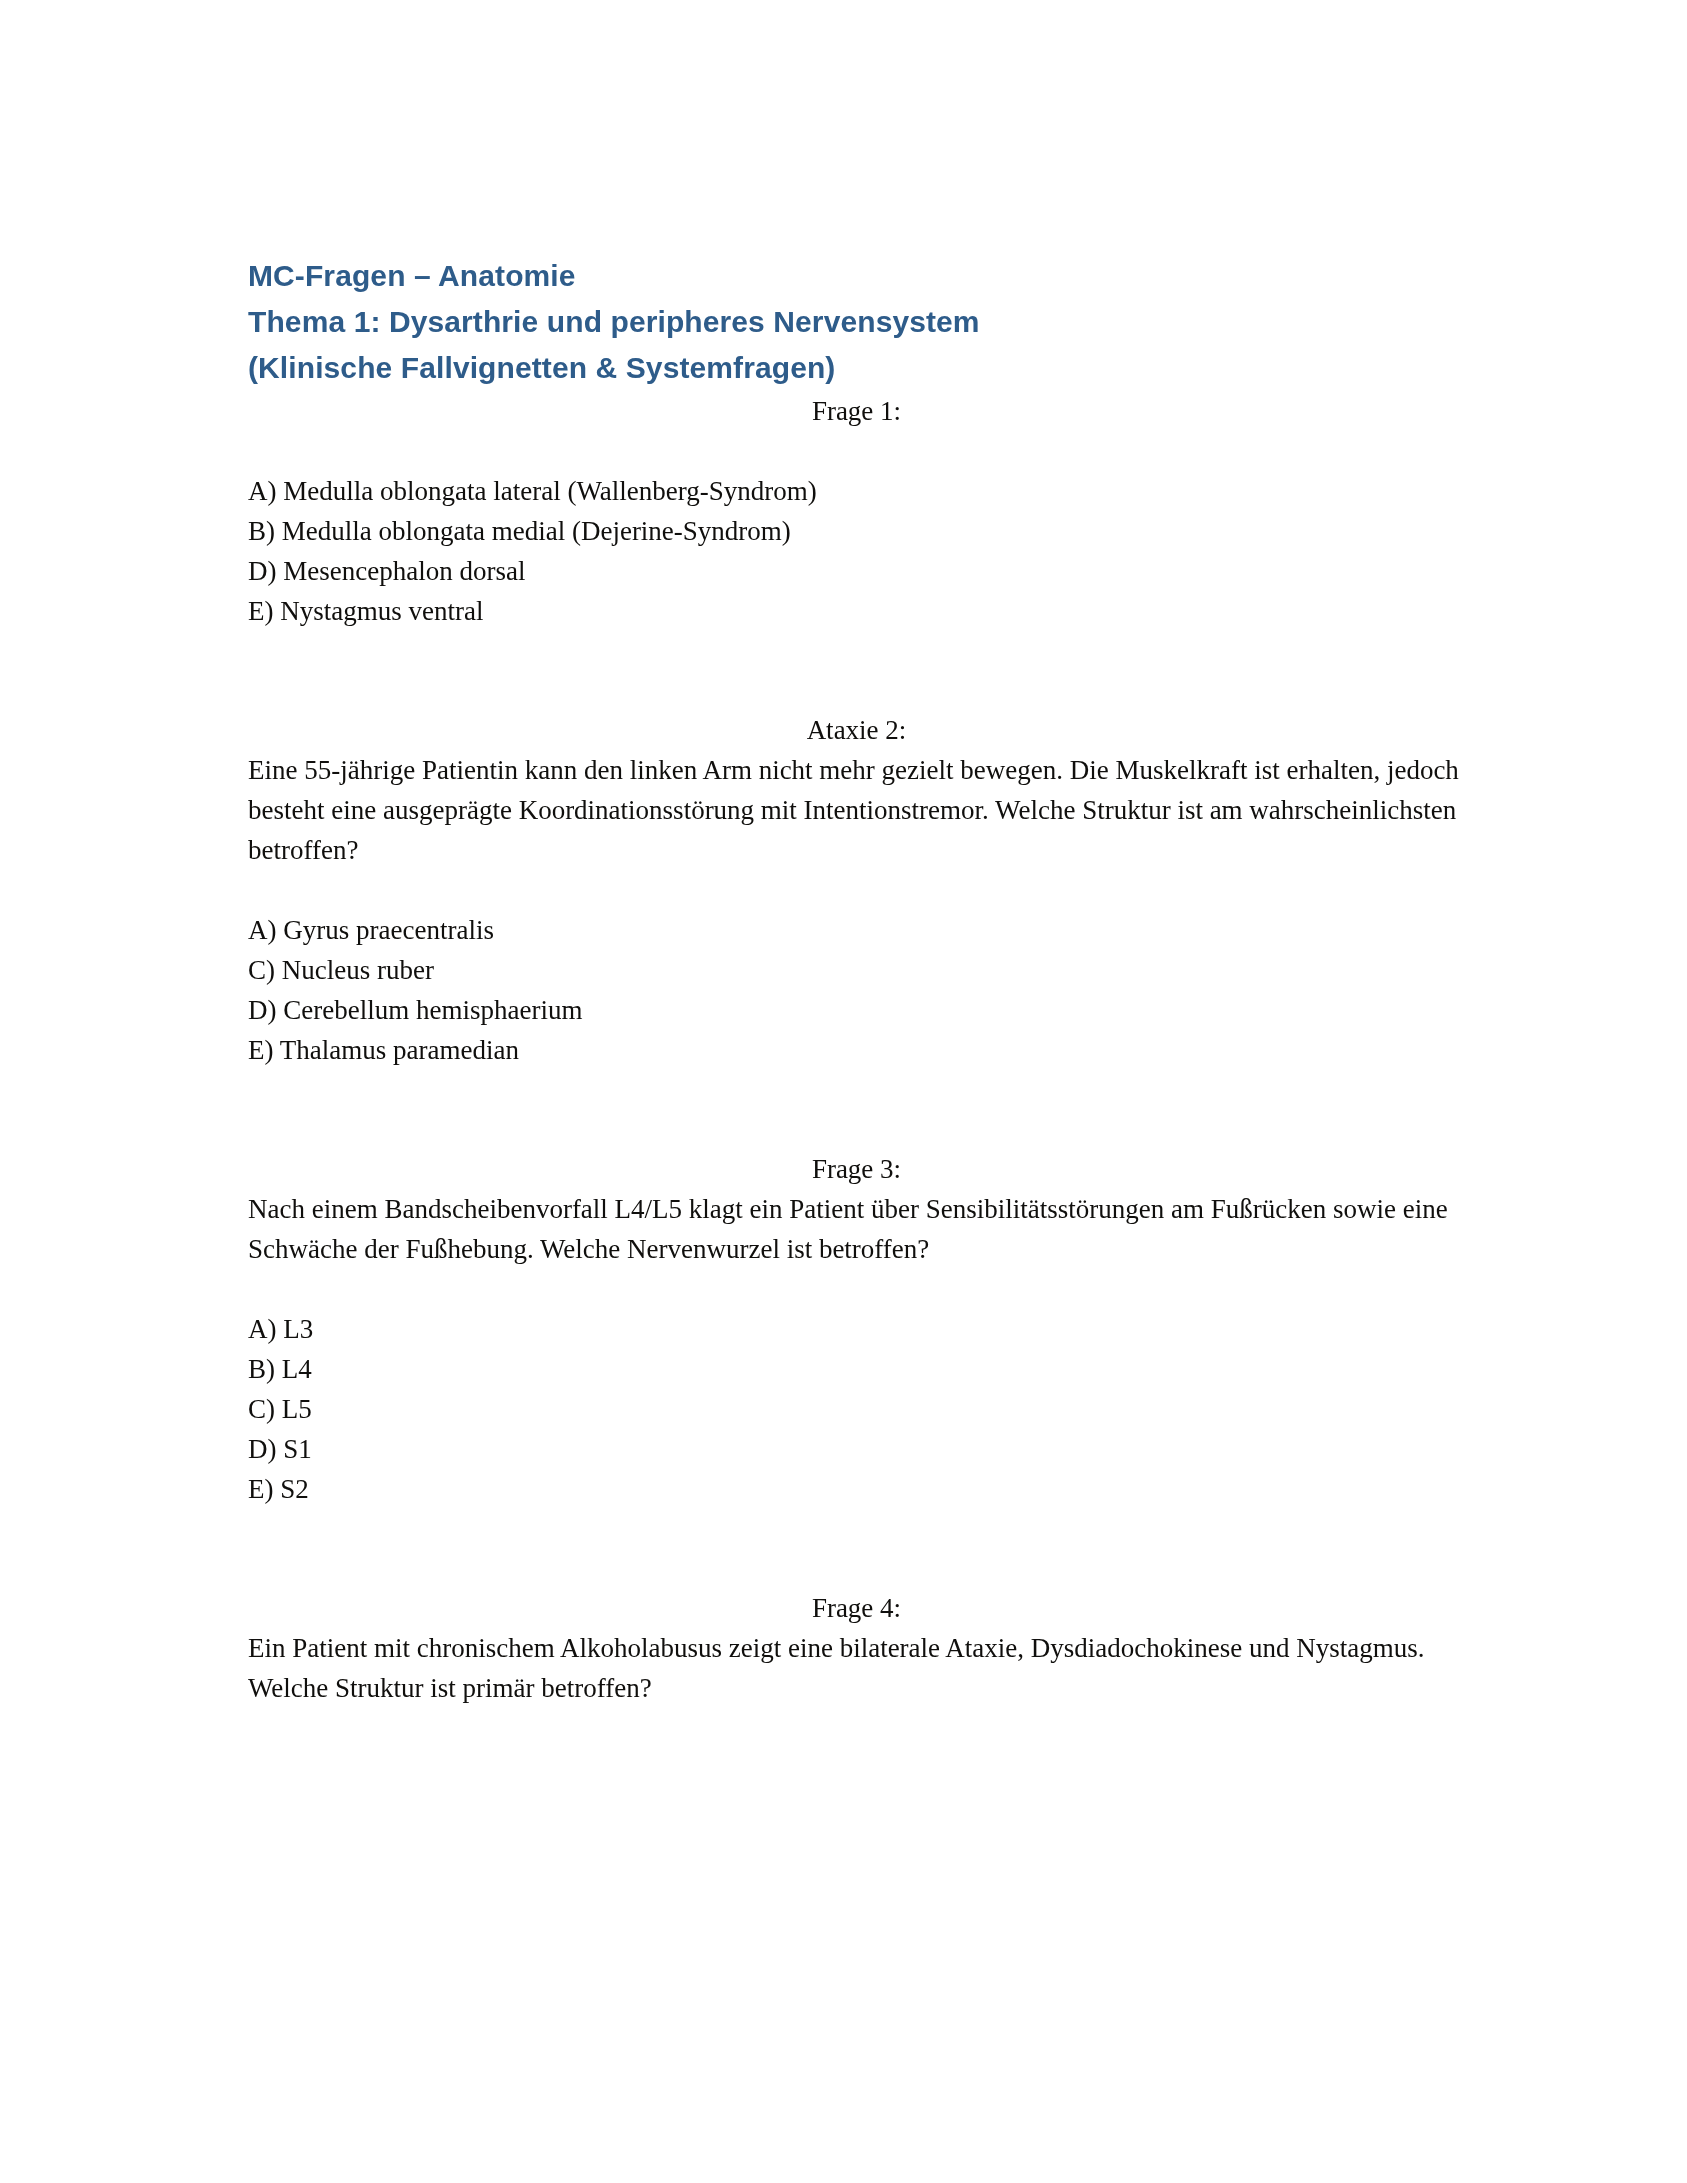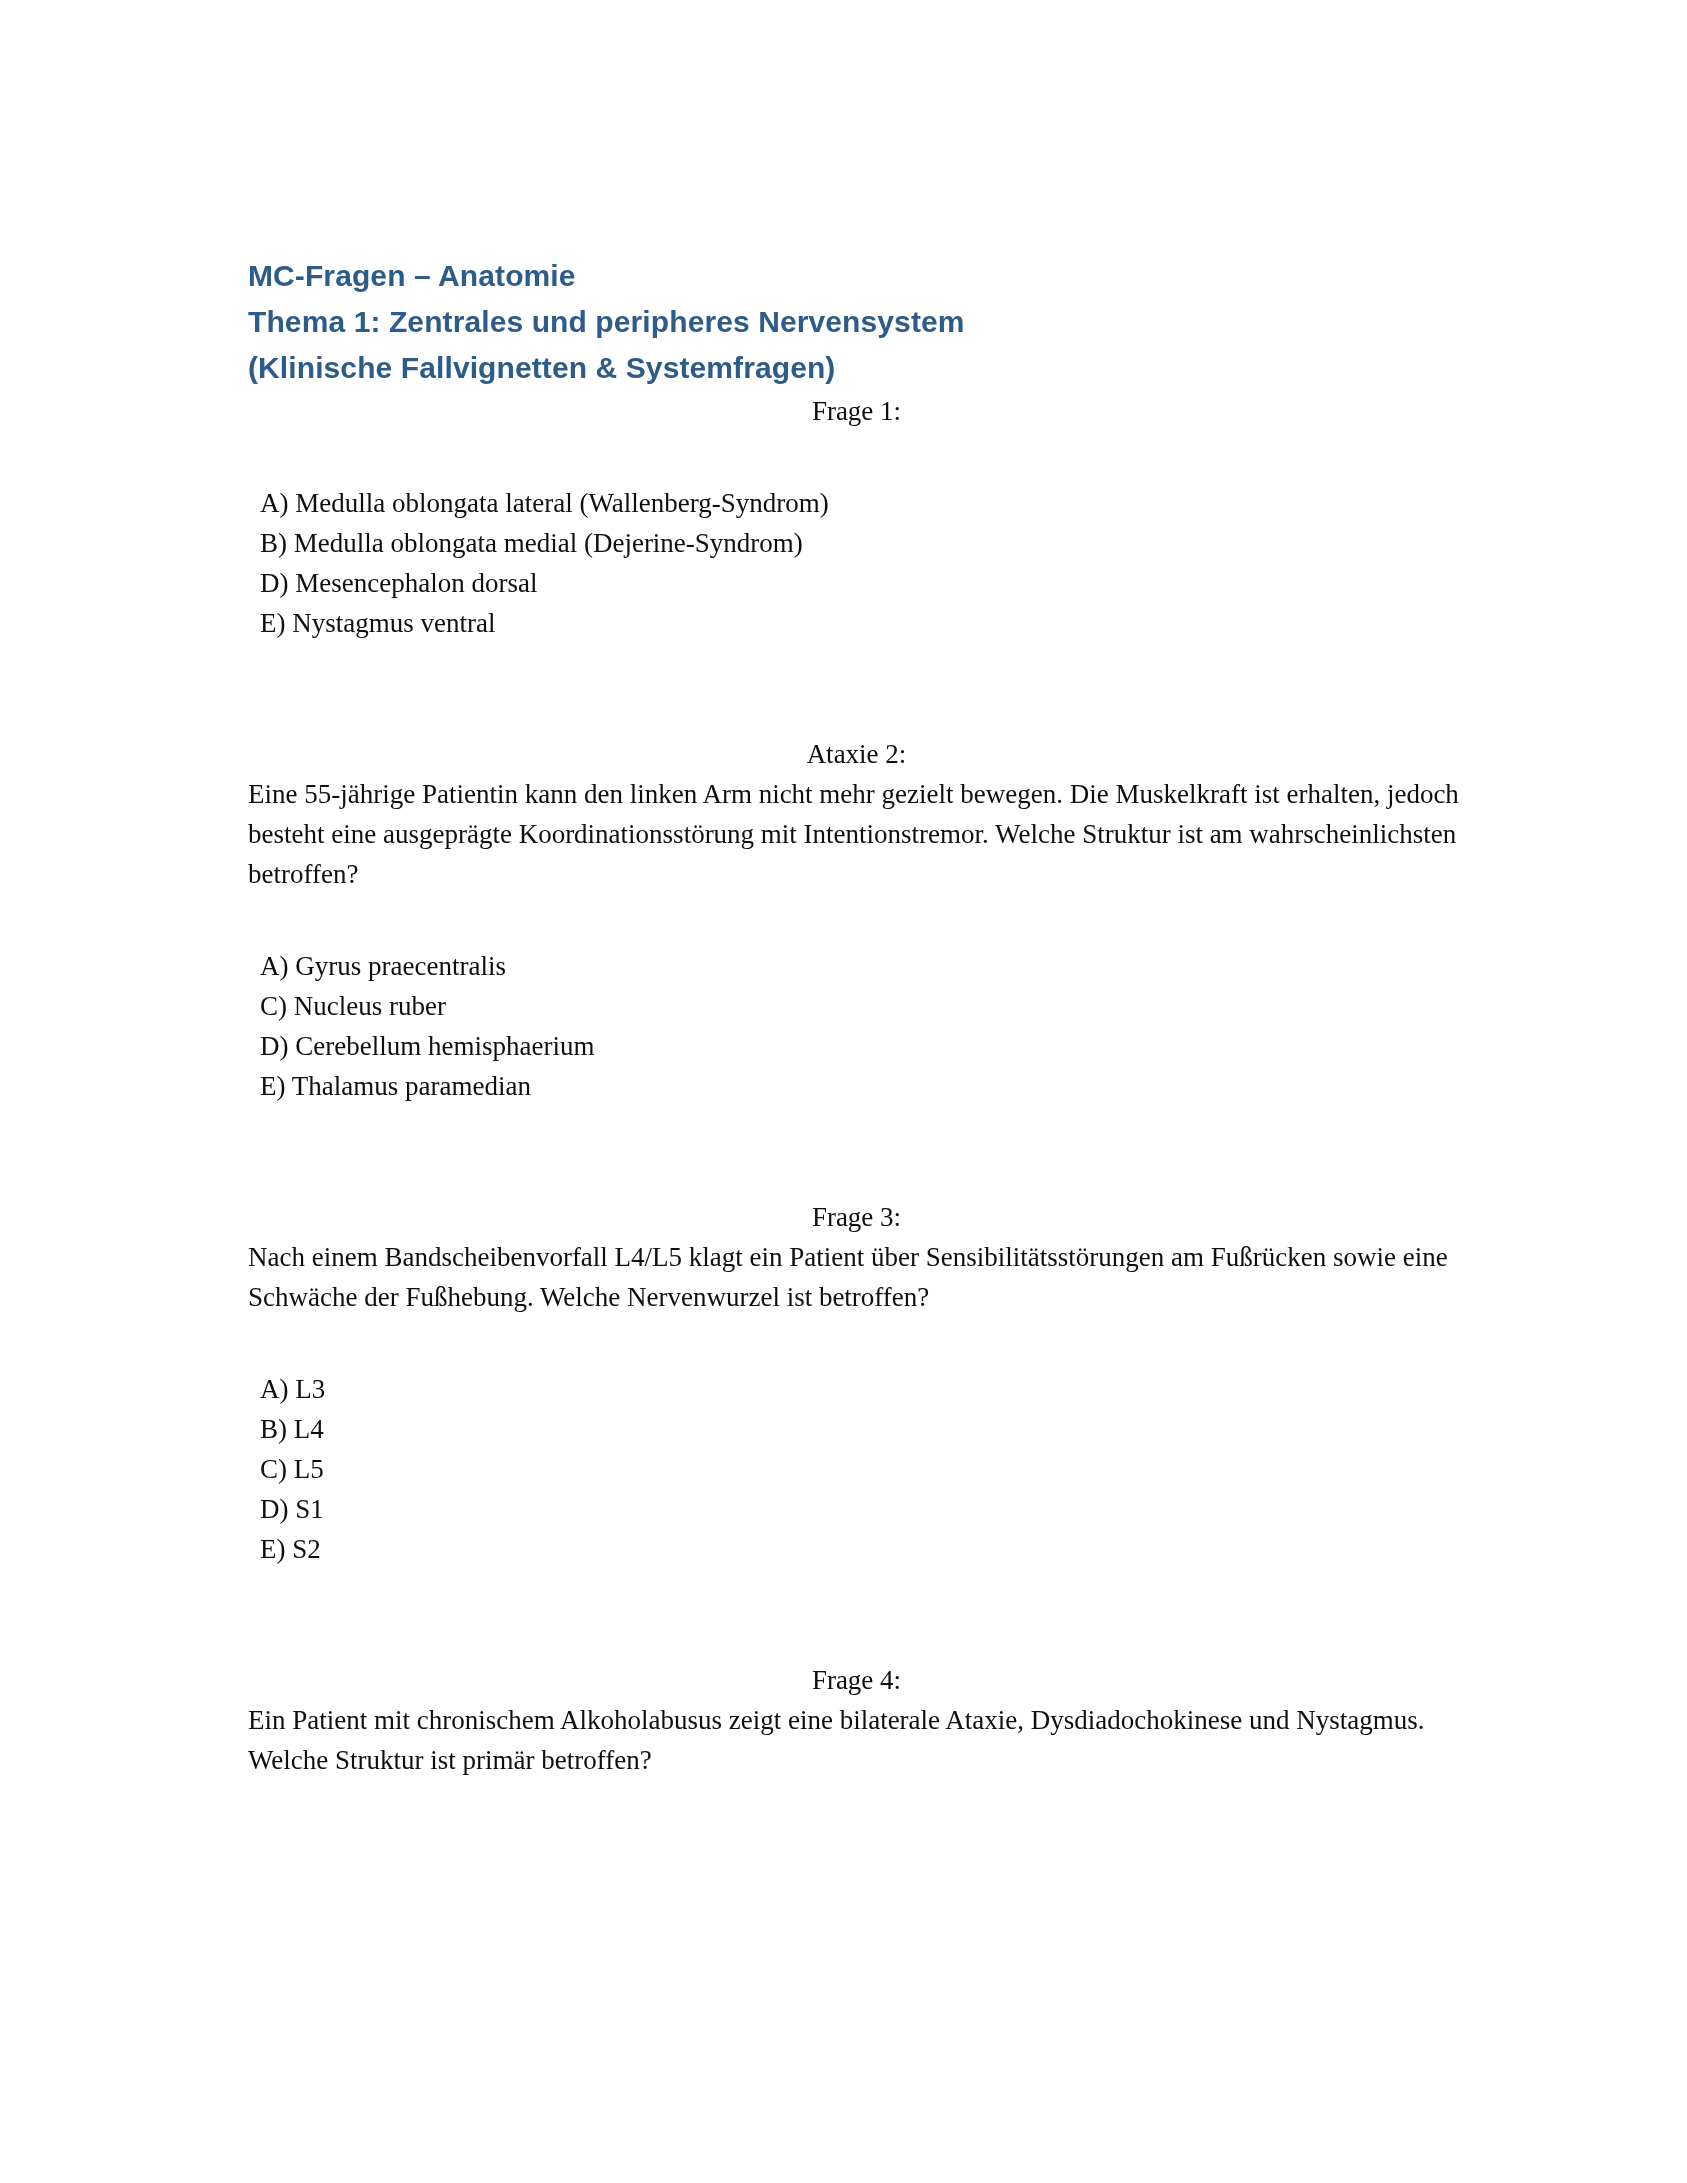--- a/index.html
+++ b/index.html
@@ -56,21 +56,21 @@
   .stem {
     font-family: "Liberation Serif", "DejaVu Serif", serif;
     font-size: 27px;
     line-height: 40px;
     color: #100f0d;
     margin: 0;
     width: 1214px;
   }
 
   .options {
-    margin: 12px;
+    margin: 0;
     padding: 0;
     list-style: none;
   }
   .option {
     font-family: "Liberation Serif", "DejaVu Serif", serif;
     font-size: 27px;
     line-height: 40px;
     color: #100f0d;
     margin: 0;
   }
@@ -81,21 +81,21 @@
   .question-block { margin: 0; }
 </style>
 </head>
 <body>
 
 <div id="page">
   <div id="content">
 
     <div>
       <div class="doc-heading">MC-Fragen – Anatomie</div>
-      <div class="doc-heading">Thema 1: Zentrales und peripheres Nervensystem</div>
+      <div class="doc-heading">Thema 1: Dysarthrie und peripheres Nervensystem</div>
       <div class="doc-heading">(Klinische Fallvignetten &amp; Systemfragen)</div>
     </div>
 
     <div class="question-block">
       <div class="q-label">Frage 1:</div>
       <div class="gap-before-options"></div>
       <ul class="options">
         <li class="option">A) Medulla oblongata lateral (Wallenberg-Syndrom)</li>
         <li class="option">B) Medulla oblongata medial (Dejerine-Syndrom)</li>
         <li class="option">D) Mesencephalon dorsal</li>

